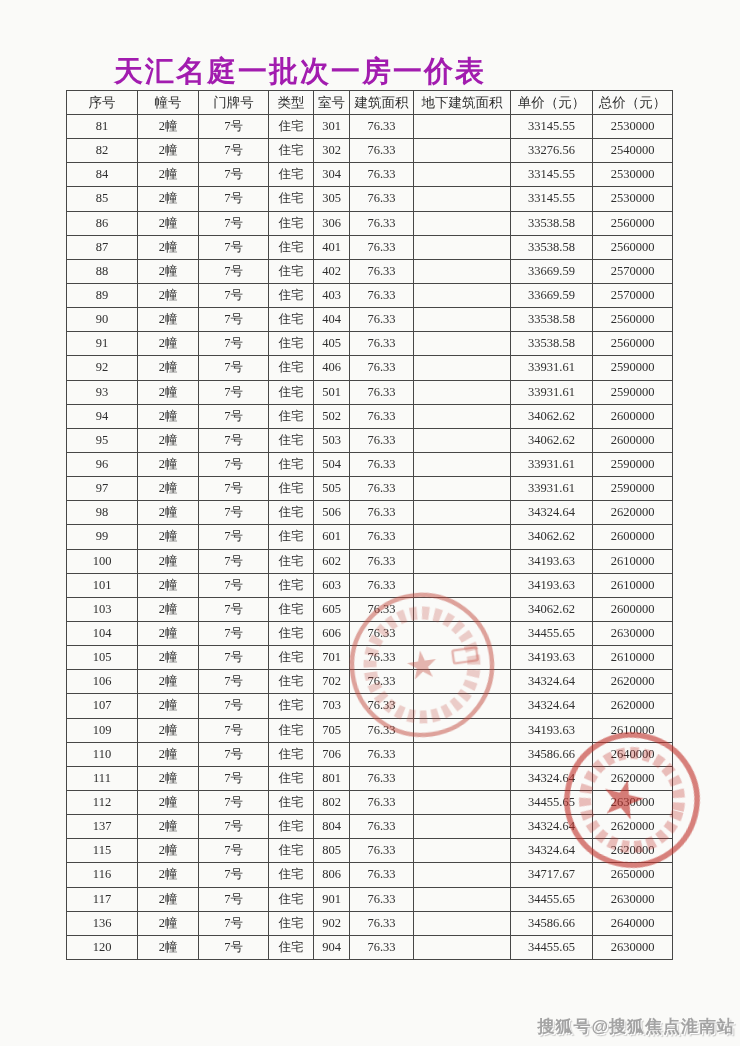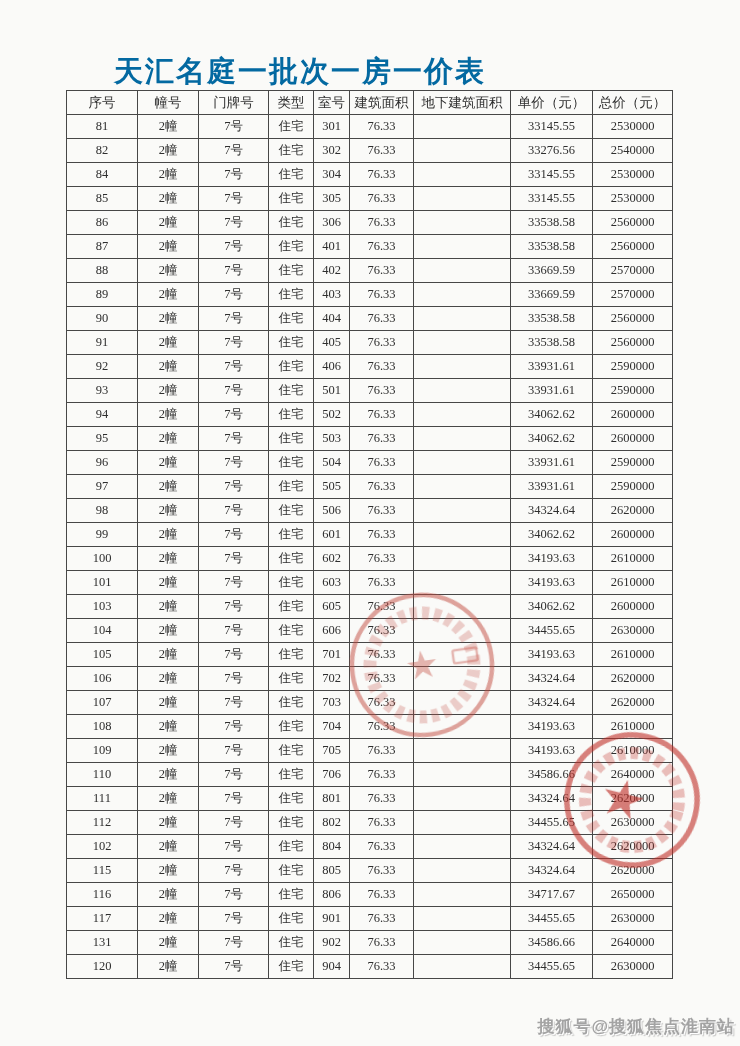--- a/index.html
+++ b/index.html
@@ -10,21 +10,21 @@
     overflow:hidden;
     font-family:"Liberation Serif","DejaVu Serif",serif;
   }
   .doc-title{
     position:absolute;
     left:0;top:52px;width:600px;
     text-align:center;
     font-size:29px;
     font-weight:bold;
     letter-spacing:2px;
-    color:#0369a1;
+    color:#a21caf;
   }
   table.price-table{
     position:absolute;
     left:66px;top:90px;
     width:606px;height:870px;
     border-collapse:collapse;
     table-layout:fixed;
   }
   .price-table th,.price-table td{
     border:1.4px solid #474747;
@@ -361,42 +361,31 @@
           <td>2幢</td>
           <td>7号</td>
           <td>住宅</td>
           <td>703</td>
           <td>76.33</td>
           <td></td>
           <td>34324.64</td>
           <td>2620000</td>
         </tr>
         <tr>
-          <td>108</td>
-          <td>2幢</td>
-          <td>7号</td>
-          <td>住宅</td>
-          <td>704</td>
+          <td>109</td>
+          <td>2幢</td>
+          <td>7号</td>
+          <td>住宅</td>
+          <td>705</td>
           <td>76.33</td>
           <td></td>
           <td>34193.63</td>
           <td>2610000</td>
         </tr>
         <tr>
-          <td>109</td>
-          <td>2幢</td>
-          <td>7号</td>
-          <td>住宅</td>
-          <td>705</td>
-          <td>76.33</td>
-          <td></td>
-          <td>34193.63</td>
-          <td>2610000</td>
-        </tr>
-        <tr>
           <td>110</td>
           <td>2幢</td>
           <td>7号</td>
           <td>住宅</td>
           <td>706</td>
           <td>76.33</td>
           <td></td>
           <td>34586.66</td>
           <td>2640000</td>
         </tr>
@@ -416,21 +405,21 @@
           <td>2幢</td>
           <td>7号</td>
           <td>住宅</td>
           <td>802</td>
           <td>76.33</td>
           <td></td>
           <td>34455.65</td>
           <td>2630000</td>
         </tr>
         <tr>
-          <td>102</td>
+          <td>137</td>
           <td>2幢</td>
           <td>7号</td>
           <td>住宅</td>
           <td>804</td>
           <td>76.33</td>
           <td></td>
           <td>34324.64</td>
           <td>2620000</td>
         </tr>
         <tr>
@@ -460,21 +449,21 @@
           <td>2幢</td>
           <td>7号</td>
           <td>住宅</td>
           <td>901</td>
           <td>76.33</td>
           <td></td>
           <td>34455.65</td>
           <td>2630000</td>
         </tr>
         <tr>
-          <td>131</td>
+          <td>136</td>
           <td>2幢</td>
           <td>7号</td>
           <td>住宅</td>
           <td>902</td>
           <td>76.33</td>
           <td></td>
           <td>34586.66</td>
           <td>2640000</td>
         </tr>
         <tr>

